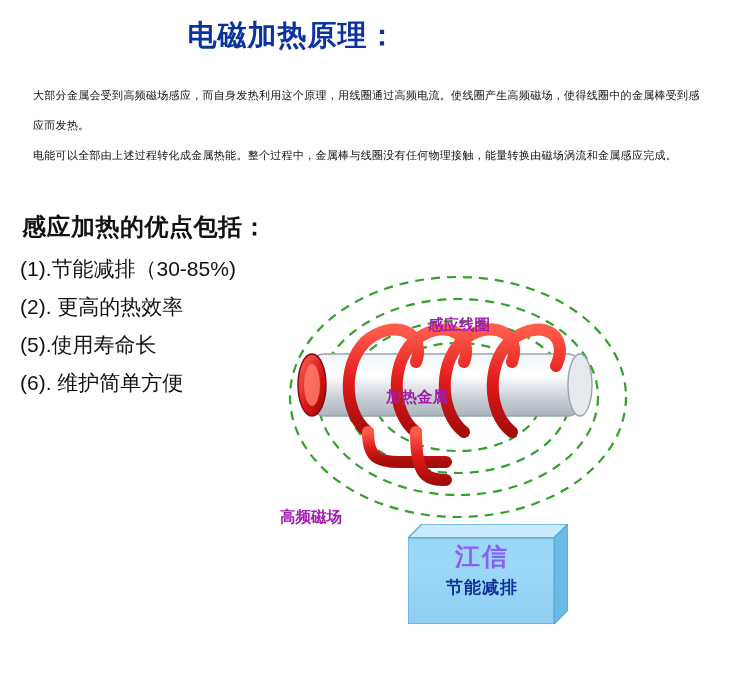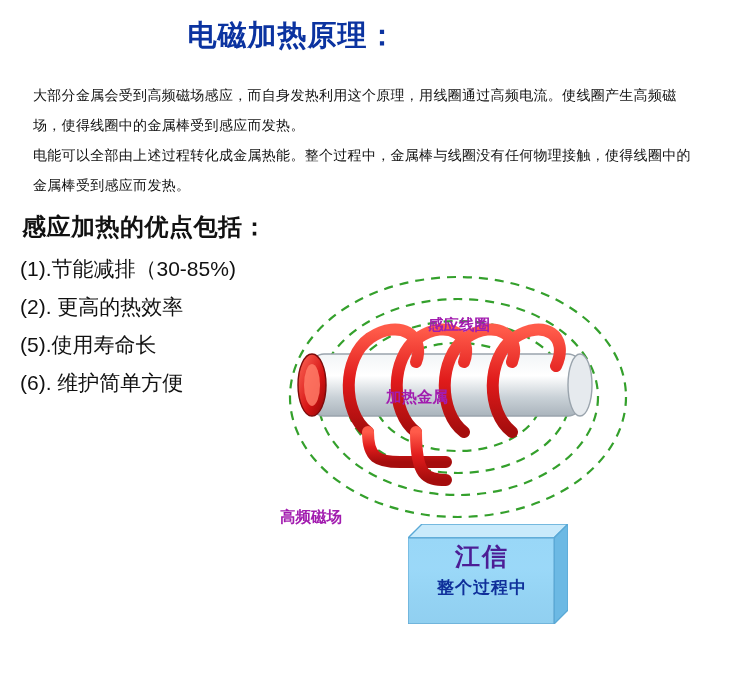--- a/index.html
+++ b/index.html
@@ -23,21 +23,21 @@
     text-align: center;
     font-size: 29px;
     font-weight: bold;
     color: #0b33a0;
     letter-spacing: 1px;
   }
   .para {
     position: absolute;
     left: 33px;
     width: 672px;
-    font-size: 14px;
+    font-size: 11px;
     line-height: 30px;
     color: #111111;
     letter-spacing: 0.3px;
   }
   #para-1 { top: 80px; }
   #para-2 { top: 140px; }
   #subhead {
     position: absolute;
     left: 22px;
     top: 211px;
@@ -81,41 +81,41 @@
     width: 160px;
     height: 100px;
   }
   #brand-name {
     position: absolute;
     left: 0; top: 16px;
     width: 148px;
     text-align: center;
     font-size: 25px;
     font-weight: bold;
-    color: #4c1d95;
+    color: #8b5cf6;
     letter-spacing: 2px;
   }
   #brand-sub {
     position: absolute;
     left: 0; top: 52px;
     width: 148px;
     text-align: center;
     font-size: 17px;
     font-weight: bold;
     color: #0f2f9a;
     letter-spacing: 1px;
   }
 </style>
 </head>
 <body>
 
 <div id="page-title">电磁加热原理：</div>
 
 <div class="para" id="para-1">大部分金属会受到高频磁场感应，而自身发热利用这个原理，用线圈通过高频电流。使线圈产生高频磁场，使得线圈中的金属棒受到感应而发热。</div>
-<div class="para" id="para-2">电能可以全部由上述过程转化成金属热能。整个过程中，金属棒与线圈没有任何物理接触，使得线圈中的金属棒受到感应而发热。</div>
+<div class="para" id="para-2">电能可以全部由上述过程转化成金属热能。整个过程中，金属棒与线圈没有任何物理接触，能量转换由磁场涡流和金属感应完成。</div>
 
 <div id="subhead">感应加热的优点包括：</div>
 
 <div id="benefits">
   <div class="bitem">(1).节能减排（30-85%)</div>
   <div class="bitem">(2). 更高的热效率</div>
   <div class="bitem">(5).使用寿命长</div>
   <div class="bitem">(6). 维护简单方便</div>
 </div>
 
@@ -175,15 +175,15 @@
   <div class="lbl" id="lbl-field">高频磁场</div>
 
   <div id="brand-box">
     <svg width="160" height="100" viewBox="0 0 160 100" style="position:absolute;left:0;top:0;">
       <polygon points="0,14 14,0 160,0 146,14" fill="#c9eafb" stroke="#5aa9d6" stroke-width="1.4"></polygon>
       <polygon points="146,14 160,0 160,86 146,100" fill="#6cb9e4" stroke="#5aa9d6" stroke-width="1.4"></polygon>
       <rect x="0" y="14" width="146" height="86" fill="#8dd3f7" stroke="#5aa9d6" stroke-width="1.4"></rect>
       <rect x="0" y="14" width="146" height="86" fill="url(#rodGrad)" opacity="0.12"></rect>
     </svg>
     <div id="brand-name">江信</div>
-    <div id="brand-sub">整个过程中</div>
+    <div id="brand-sub">节能减排</div>
   </div>
 </div>
 
 </body></html>

